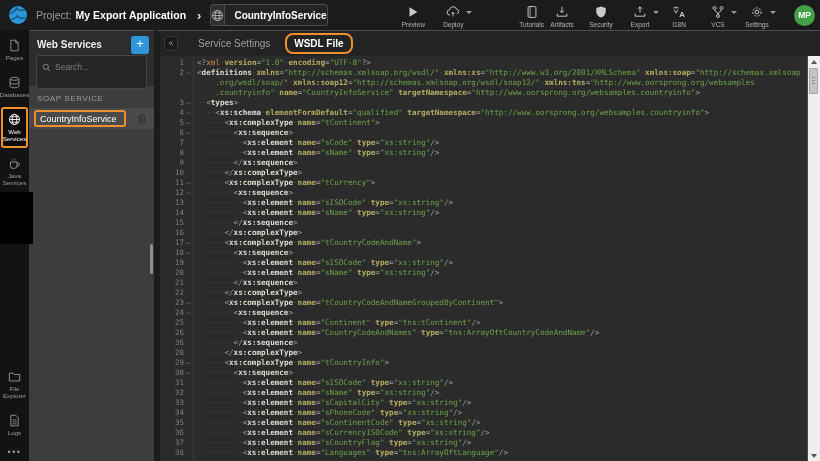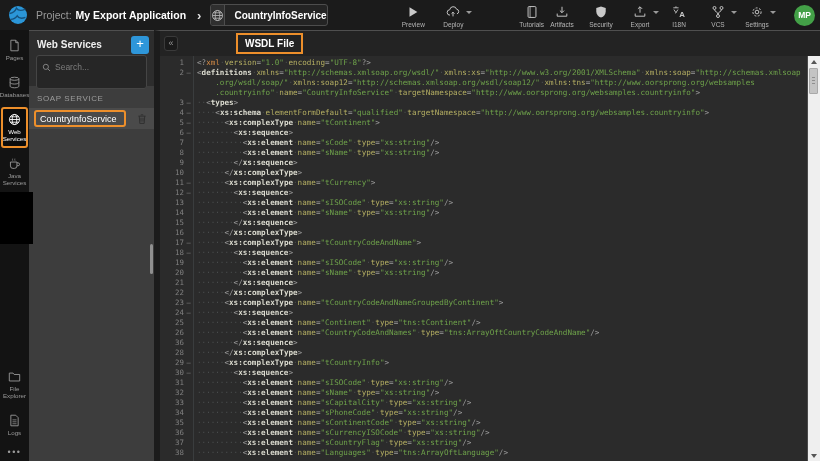--- a/index.html
+++ b/index.html
@@ -52,31 +52,31 @@
   .svc-name{font-size:9px;color:#ffffff;border:2px solid #ED8F2B;border-radius:3px;padding:1.5px 4px;min-width:92px;}
   .trash{margin-left:auto;color:#2d2d2d;display:flex;}
   .trash svg{width:10px;height:12px;}
   .panel-scroll{position:absolute;right:1px;top:213px;width:3px;height:30px;background:#8f8f8f;border-radius:2px;}
 
   
   .main{position:absolute;top:30px;left:154px;right:0;bottom:0;background:#2b2b2b;border-top:1px solid #4f4f4f;border-left:6px solid #1c1c1c;z-index:1;}
   .tabbar{height:25px;background:#232323;display:flex;align-items:center;padding-left:4px;}
   .collapse-btn{width:14px;height:15px;background:#1a1a1a;border:1px solid #3a3a3a;border-radius:3px;color:#9a9a9a;font-size:9px;line-height:13px;text-align:center;margin-right:11px;cursor:pointer;flex:none;}
   .tab{font-size:10px;color:#9e9e9e;padding:3px 7px;margin-right:6px;cursor:pointer;white-space:nowrap;border:2px solid transparent;}
-  .tab.active{color:#ffffff;font-weight:bold;border:2px solid #ED8F2B;border-radius:0;margin-left:47px;}
+  .tab.active{color:#ffffff;font-weight:bold;border:2px solid #ED8F2B;border-radius:8px;}
 
   .editor{position:absolute;top:25px;left:0;right:13px;bottom:0;overflow:hidden;padding-top:2px;
     font-family:"DejaVu Sans Mono",monospace;font-size:7.6px;line-height:10px;}
   .editor::before{content:'';position:absolute;left:33px;top:0;bottom:0;width:1px;background:#3a3d3e;}
   .crow{display:flex;height:10px;white-space:pre;}
   .gutter{width:33px;flex:none;display:flex;justify-content:flex-end;color:#808080;font-size:7.4px;}
   .gutter .num{text-align:right;}
   .gutter .foldcol{width:9px;flex:none;color:#8a8a8a;text-align:center;font-size:7px;cursor:pointer;}
   .codecell{flex:1;overflow:hidden;padding-left:4px;cursor:text;}
-  .d{color:#9a9a9a;} .tag{color:#dcdcd0;font-weight:bold;} .attr{color:#b4ae62;font-weight:normal;}
+  .d{color:#9a9a9a;} .tag{color:#dcdcd0;font-weight:bold;} .attr{color:#b4ae62;font-weight:bold;}
   .str{color:#6EA24A;} .pi{color:#D78C45;} .ws{color:#4b4e4f;}
 
   
   .vscroll{position:absolute;top:25px;right:0;bottom:0;width:13px;background:#efefef;border-left:1px solid #4a4a4a;}
   .vs-arrow{position:absolute;left:0;right:0;height:11px;display:flex;align-items:center;justify-content:center;cursor:pointer;}
   .vs-arrow.top{top:0;} .vs-arrow.bottom{bottom:0;}
   .tri-up{width:0;height:0;border-left:3px solid transparent;border-right:3px solid transparent;border-bottom:4px solid #555;}
   .tri-down{width:0;height:0;border-left:3px solid transparent;border-right:3px solid transparent;border-top:4px solid #555;}
   .vs-thumb{position:absolute;top:12px;left:1px;right:2px;height:26px;background:#c4c4c4;border:1px solid #a9a9a9;border-radius:1px;cursor:grab;}
   .vs-thumb::after{content:'';position:absolute;left:2px;right:2px;top:8px;height:1px;background:#8f8f8f;box-shadow:0 3px 0 #8f8f8f,0 6px 0 #8f8f8f;}
@@ -312,20 +312,21 @@
             <path d="M2 4h10M5.3 2.2h3.4M3.2 4l.7 10.2h6.2L10.8 4M5.6 6.5v5.2M8.4 6.5v5.2"></path>
           </svg>
       </span>
     </div>
     <div class="panel-scroll"></div>
   </div>
 
   <div class="main">
     <div class="tabbar">
       <span class="collapse-btn">«</span>
+      <span class="tab">Service Settings</span>
       <span class="tab active">WSDL File</span>
     </div>
 
     <div class="editor" id="editor">
         <div class="crow"><span class="gutter"><span class="num">1</span><span class="foldcol"></span></span><span class="codecell"><span class="d">&lt;?</span><span class="pi">xml</span><span class="ws">·</span><span class="attr">version</span><span class="d">=</span><span class="str">"1.0"</span><span class="ws">·</span><span class="attr">encoding</span><span class="d">=</span><span class="str">"UTF-8"</span><span class="d">?&gt;</span></span></div>
         <div class="crow"><span class="gutter"><span class="num">2</span><span class="foldcol">–</span></span><span class="codecell"><span class="d">&lt;</span><span class="tag">definitions</span><span class="ws">·</span><span class="attr">xmlns</span><span class="d">=</span><span class="str">"http://schemas.xmlsoap.org/wsdl/"</span><span class="ws">·</span><span class="attr">xmlns:xs</span><span class="d">=</span><span class="str">"http://www.w3.org/2001/XMLSchema"</span><span class="ws">·</span><span class="attr">xmlns:soap</span><span class="d">=</span><span class="str">"http://schemas.xmlsoap</span></span></div>
         <div class="crow"><span class="gutter"><span class="num"></span><span class="foldcol"></span></span><span class="codecell"><span class="str">    .org/wsdl/soap/"</span><span class="ws">·</span><span class="attr">xmlns:soap12</span><span class="d">=</span><span class="str">"http://schemas.xmlsoap.org/wsdl/soap12/"</span><span class="ws">·</span><span class="attr">xmlns:tns</span><span class="d">=</span><span class="str">"http://www.oorsprong.org/websamples</span></span></div>
         <div class="crow"><span class="gutter"><span class="num"></span><span class="foldcol"></span></span><span class="codecell"><span class="str">    .countryinfo"</span><span class="ws">·</span><span class="attr">name</span><span class="d">=</span><span class="str">"CountryInfoService"</span><span class="ws">·</span><span class="attr">targetNamespace</span><span class="d">=</span><span class="str">"http://www.oorsprong.org/websamples.countryinfo"</span><span class="d">&gt;</span></span></div>
         <div class="crow"><span class="gutter"><span class="num">3</span><span class="foldcol">–</span></span><span class="codecell"><span class="ws">··</span><span class="d">&lt;</span><span class="tag">types</span><span class="d">&gt;</span></span></div>
         <div class="crow"><span class="gutter"><span class="num">4</span><span class="foldcol">–</span></span><span class="codecell"><span class="ws">····</span><span class="d">&lt;</span><span class="tag">xs:schema</span><span class="ws">·</span><span class="attr">elementFormDefault</span><span class="d">=</span><span class="str">"qualified"</span><span class="ws">·</span><span class="attr">targetNamespace</span><span class="d">=</span><span class="str">"http://www.oorsprong.org/websamples.countryinfo"</span><span class="d">&gt;</span></span></div>

